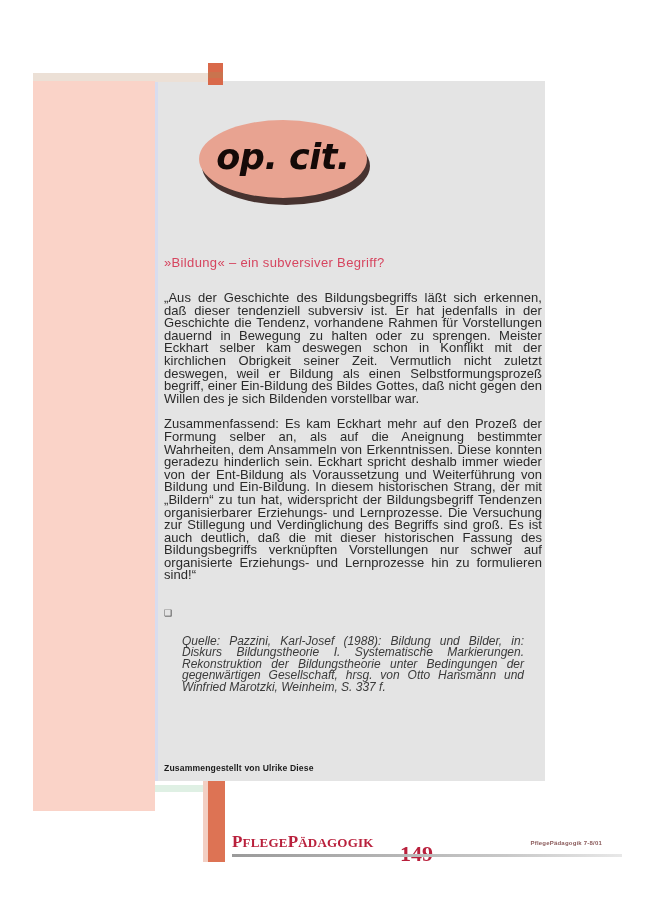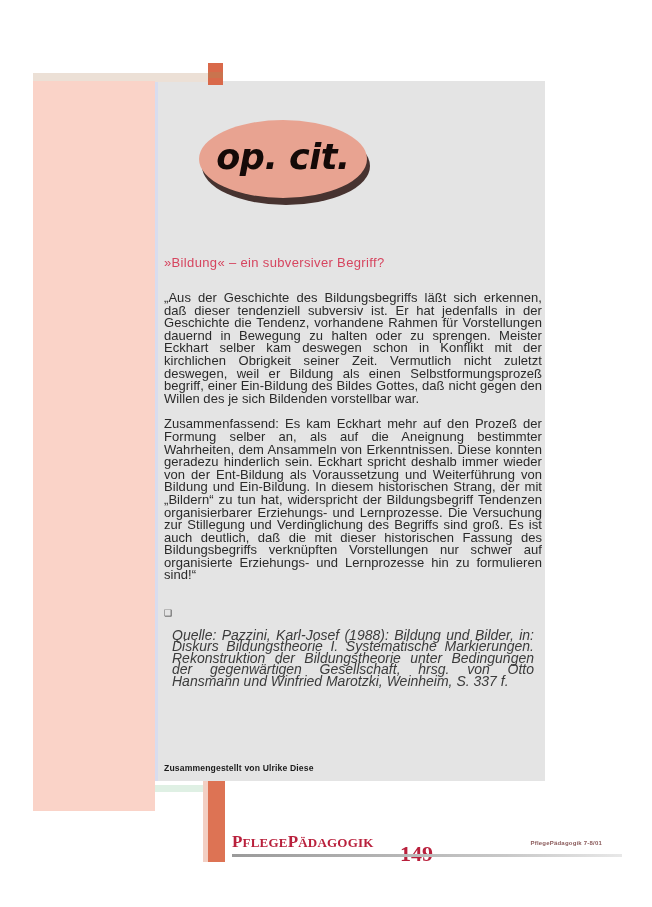--- a/index.html
+++ b/index.html
@@ -158,26 +158,26 @@
     letter-spacing: .05px;
   }
 
   .marker-glyph {
     font-size: 9px;
     color: #3a3a3a;
     margin: 26px 0 12px 0;
     line-height: 10px;
   }
   .source-note {
-    font-size: 14px;
+    font-size: 12px;
     line-height: 11.4px;
     color: #3b3b3b;
     font-style: italic;
     text-align: justify;
-    margin: 8px;
+    margin: 18px;
   }
 
   .byline {
     position: absolute;
     left: 164px;
     top: 763px;
     font-size: 8.6px;
     font-weight: 700;
     color: #1c1c1c;
     letter-spacing: .15px;

